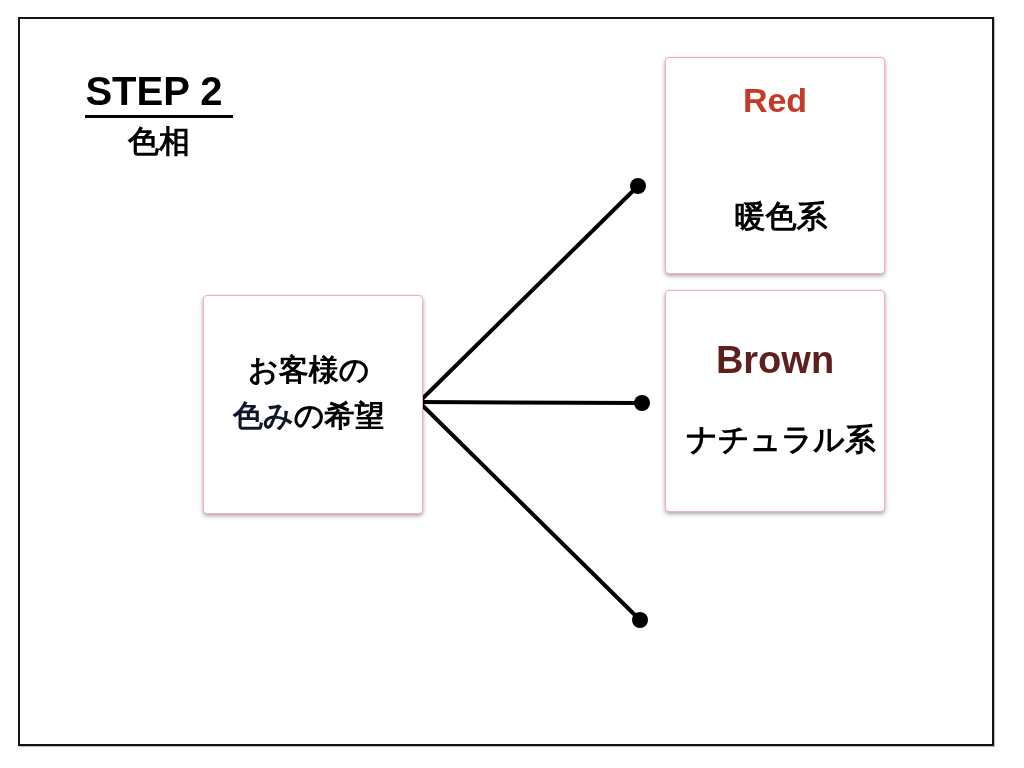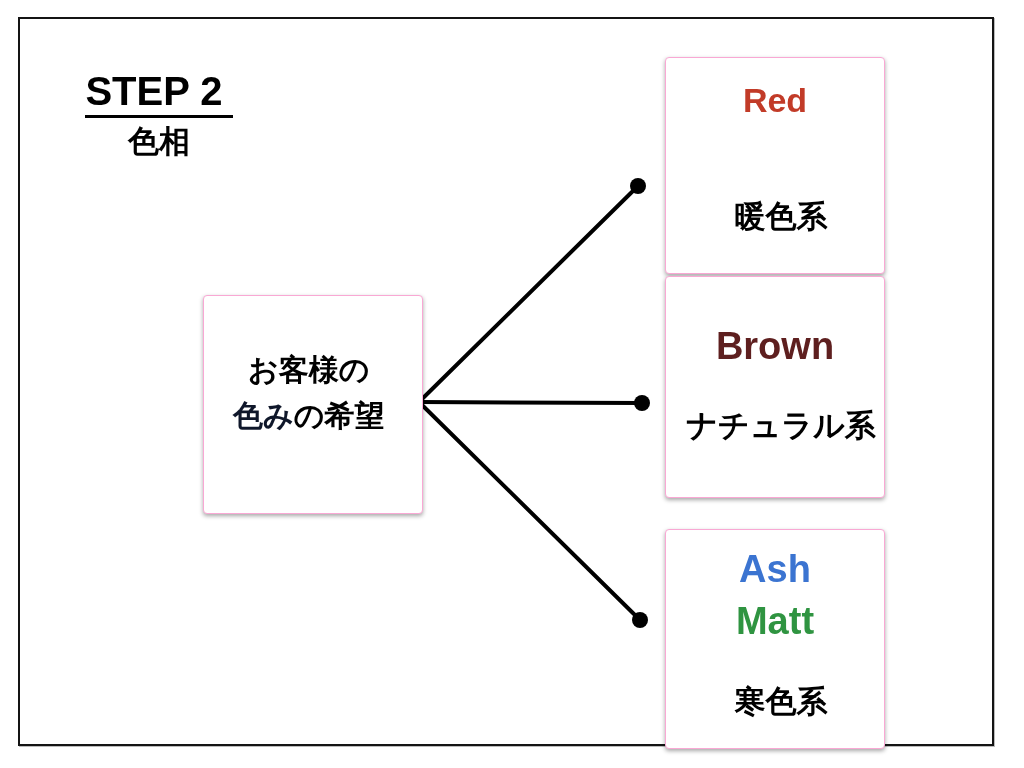--- a/index.html
+++ b/index.html
@@ -70,21 +70,21 @@
     font-weight: bold;
     color: #000000;
     line-height: 46px;
     margin-top: -24px;
   }
   .branch-box {
     left: 645px;
     width: 220px;
   }
   .b-warm    { top: 38px;  height: 217px; }
-  .b-natural { top: 257px; height: 222px; }
+  .b-natural { top: 271px; height: 222px; }
   .b-cool    { top: 510px; height: 220px; }
   .english-lines {
     position: absolute;
     left: 0;
     width: 100%;
     text-align: center;
     font-weight: bold;
   }
   .b-warm    .english-lines { top: 22px; line-height: 41px; font-size: 34px; }
   .b-natural .english-lines { top: 47px; line-height: 44px; font-size: 38px; }
@@ -147,21 +147,14 @@
     <div class="jp-label">暖色系</div>
   </div>
 
   <div class="node-box branch-box b-natural">
     <div class="english-lines">
       <div style="color: rgb(94, 31, 31);">Brown</div>
     </div>
     <div class="jp-label">ナチュラル系</div>
   </div>
 
-  <div class="node-box branch-box b-cool">
-    <div class="english-lines">
-      <div style="color: rgb(59, 116, 209);">Ash</div>
-      <div style="color: rgb(47, 148, 65);">Matt</div>
-    </div>
-    <div class="jp-label">寒色系</div>
-  </div>
 
 </div>
 
 </body></html>

